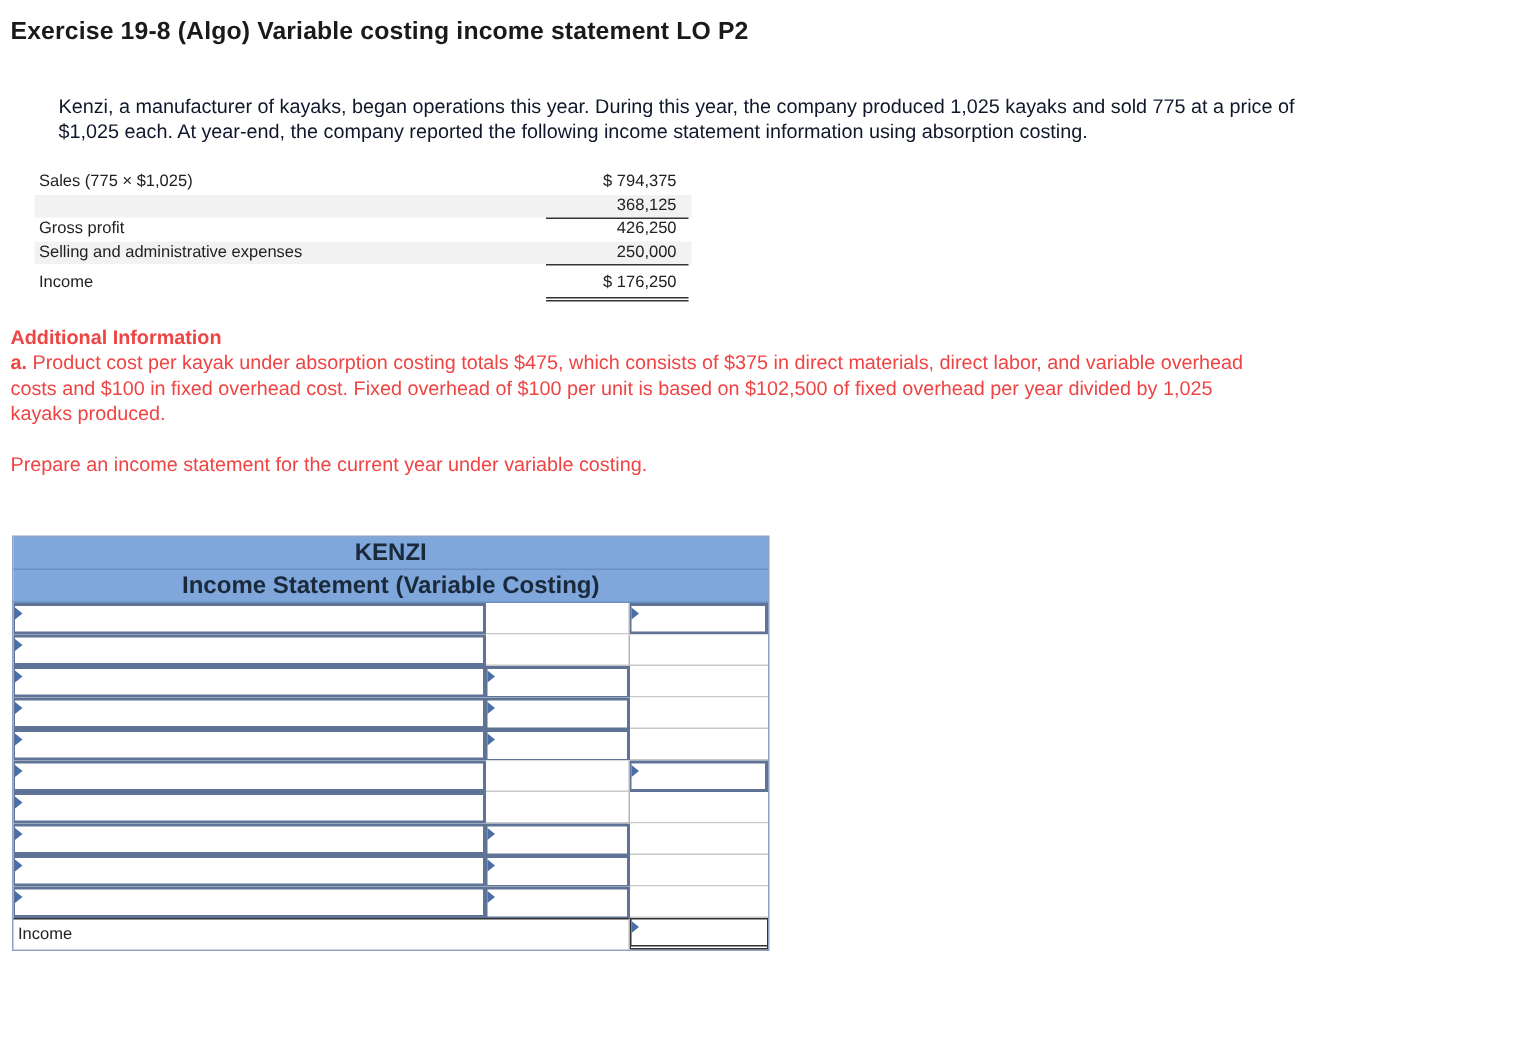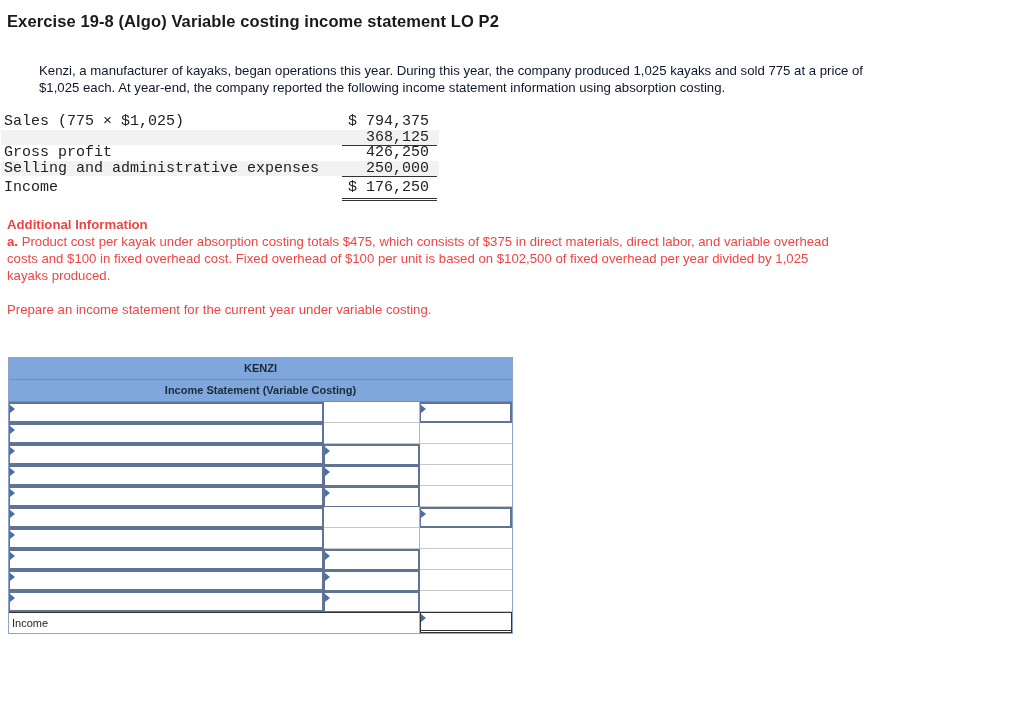--- a/index.html
+++ b/index.html
@@ -10,23 +10,23 @@
   }
   .title {
     position: absolute; left: 7px; top: 12px;
     font-size: 16.5px; font-weight: bold; color: #1a1a1a; letter-spacing: 0.1px;
   }
   .intro {
     position: absolute; left: 7px; top: 62px; width: 840px;
     font-size: 13.2px; line-height: 17px; color: #0f172a; margin-left: 32px;
   }
   .abs-table {
-    position: absolute; left: 1px; top: 114px; width: 438px;
-    font-family: Liberation Mono, monospace;
-    font-size: 15px; color: #222;
+    position: absolute; left: 23px; top: 114px; width: 438px;
+    font-family: Liberation Sans, sans-serif;
+    font-size: 11px; color: #222;
   }
   .abs-row { position: relative; height: 15.5px; line-height: 15.5px; }
   .abs-row.shaded { background: #f2f2f2; }
   .abs-row .lbl { position: absolute; left: 3px; }
   .abs-row .val { position: absolute; right: 10px; text-align: right; }
   .abs-row.ul::after {
     content: ""; position: absolute; left: 341px; right: 2px; bottom: -1px;
     border-bottom: 1px solid #333;
   }
   .abs-row.income { height: 20px; line-height: 20px; margin-top: 2px; }
@@ -43,21 +43,21 @@
   .addl .gap { height: 17px; }
 
   
   .ans {
     position: absolute; left: 8px; top: 357px; width: 505px;
     border: 1px solid #8fa4c4; box-sizing: border-box;
     font-family: "Liberation Sans", sans-serif;
   }
   .ans .hrow {
     background: #7fa7dc; height: 21px; line-height: 21px;
-    text-align: center; font-size: 11px; font-weight: bold; color: #1a2a3a;
+    text-align: center; font-size: 16px; font-weight: bold; color: #1a2a3a;
     border-bottom: 1px solid #6b8fc0;
   }
   .ans .row { position: relative; height: 21px; display: flex; }
   .cell { position: relative; box-sizing: border-box; height: 21px; background: #fff; }
   .c1 { width: 315px; border-right: 1px solid #9aa5b5; }
   .c2 { width: 96px; border-right: 1px solid #b5b5b5; border-bottom: 1px solid #c8c8c8; }
   .c3 { width: 92px; border-bottom: 1px solid #c8c8c8; }
   .c1.inp { border: 2px solid #5f7396; border-left: 1px solid #5f7396; background: #fff; }
   .c2.inp { border: 2px solid #5f7396; border-left: 1px solid #5f7396; border-bottom-width: 1px; }
   .c3.inp { border: 2px solid #5f7396; border-left: 1px solid #5f7396; }

